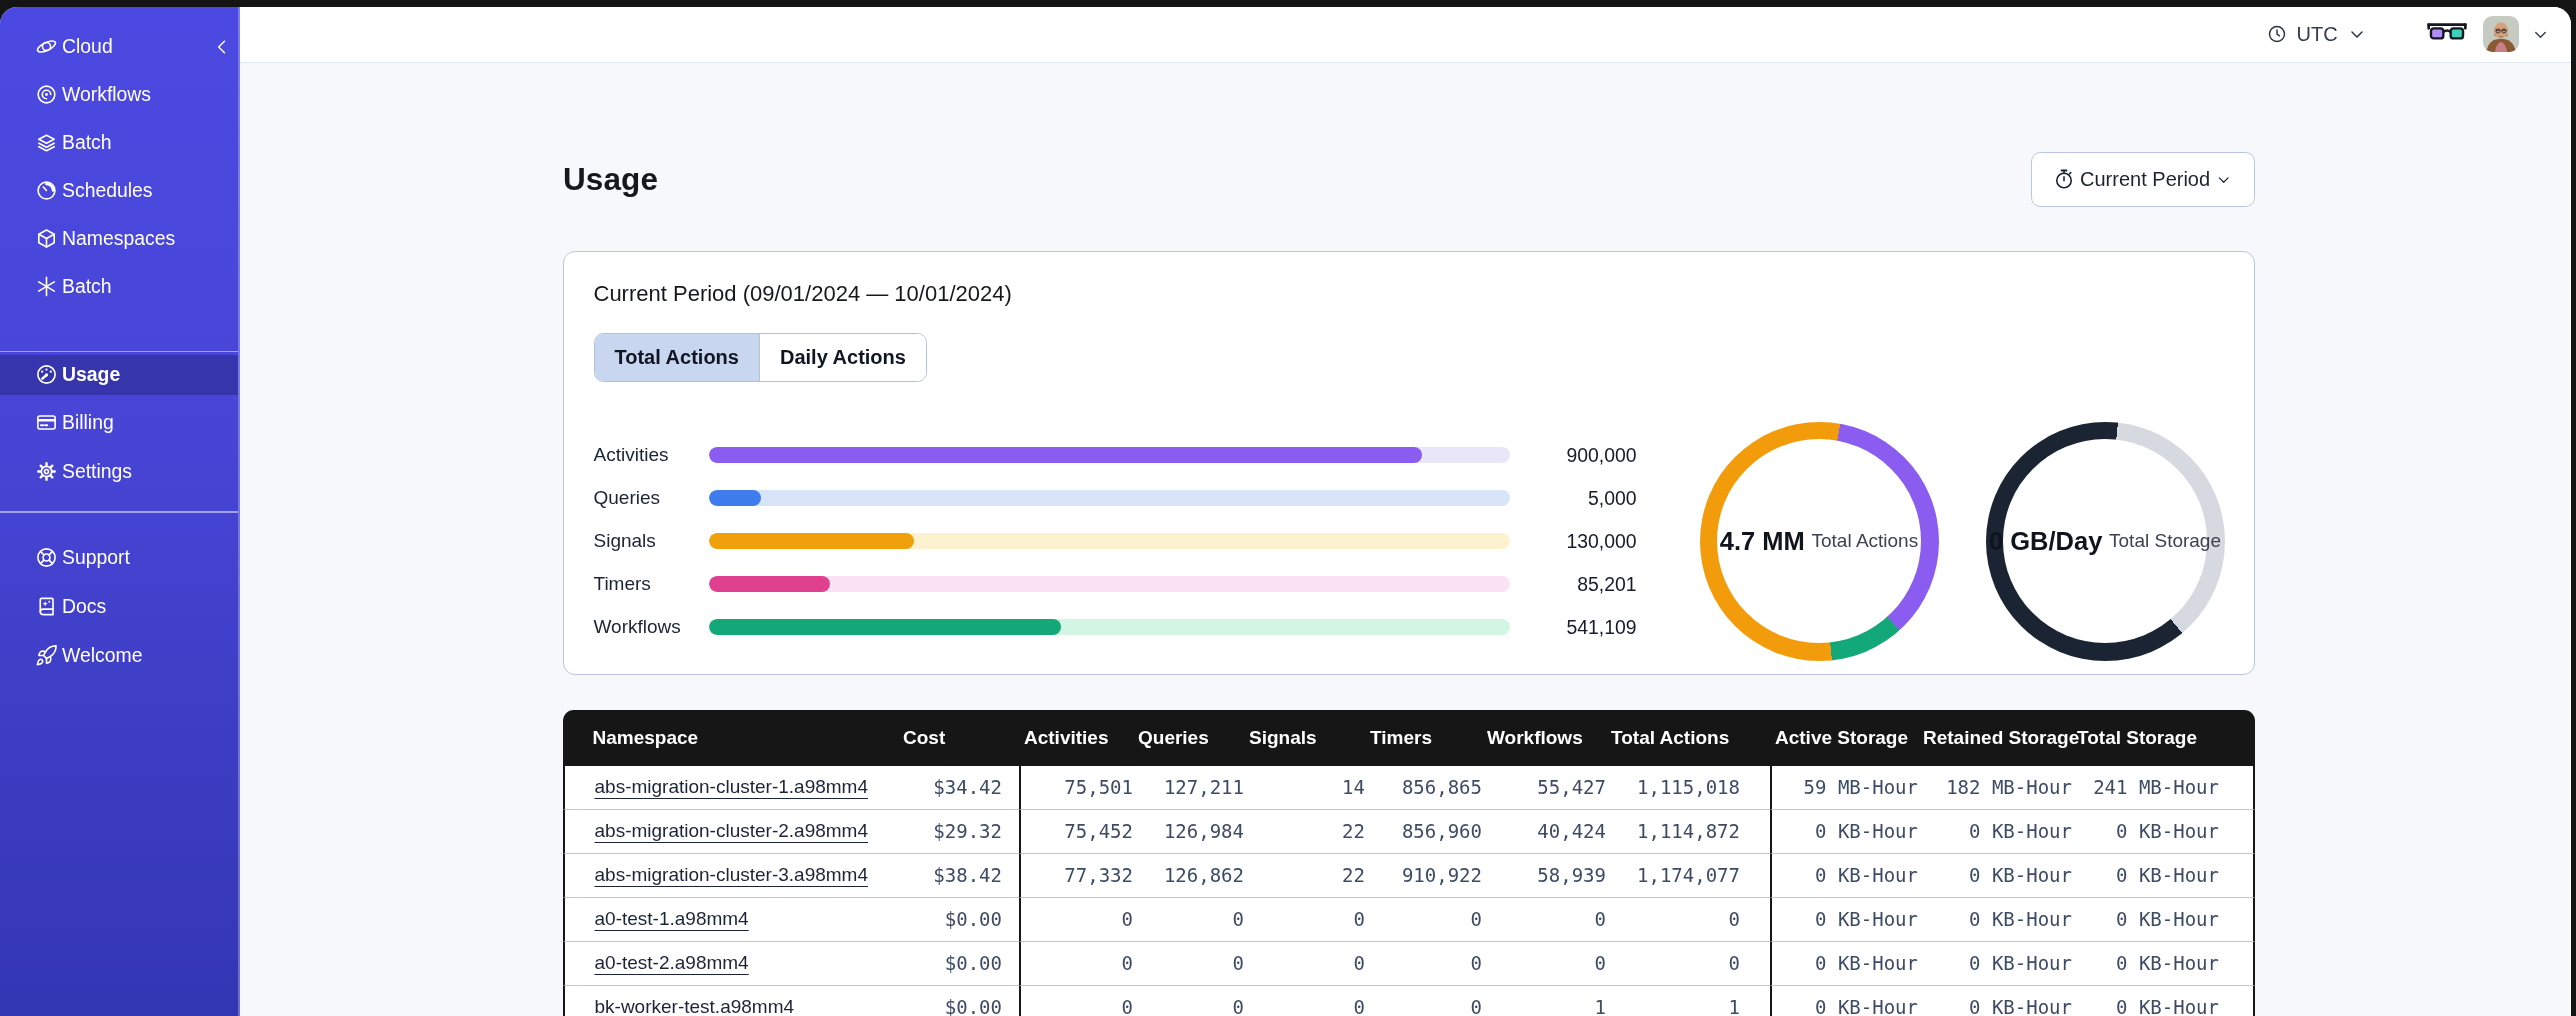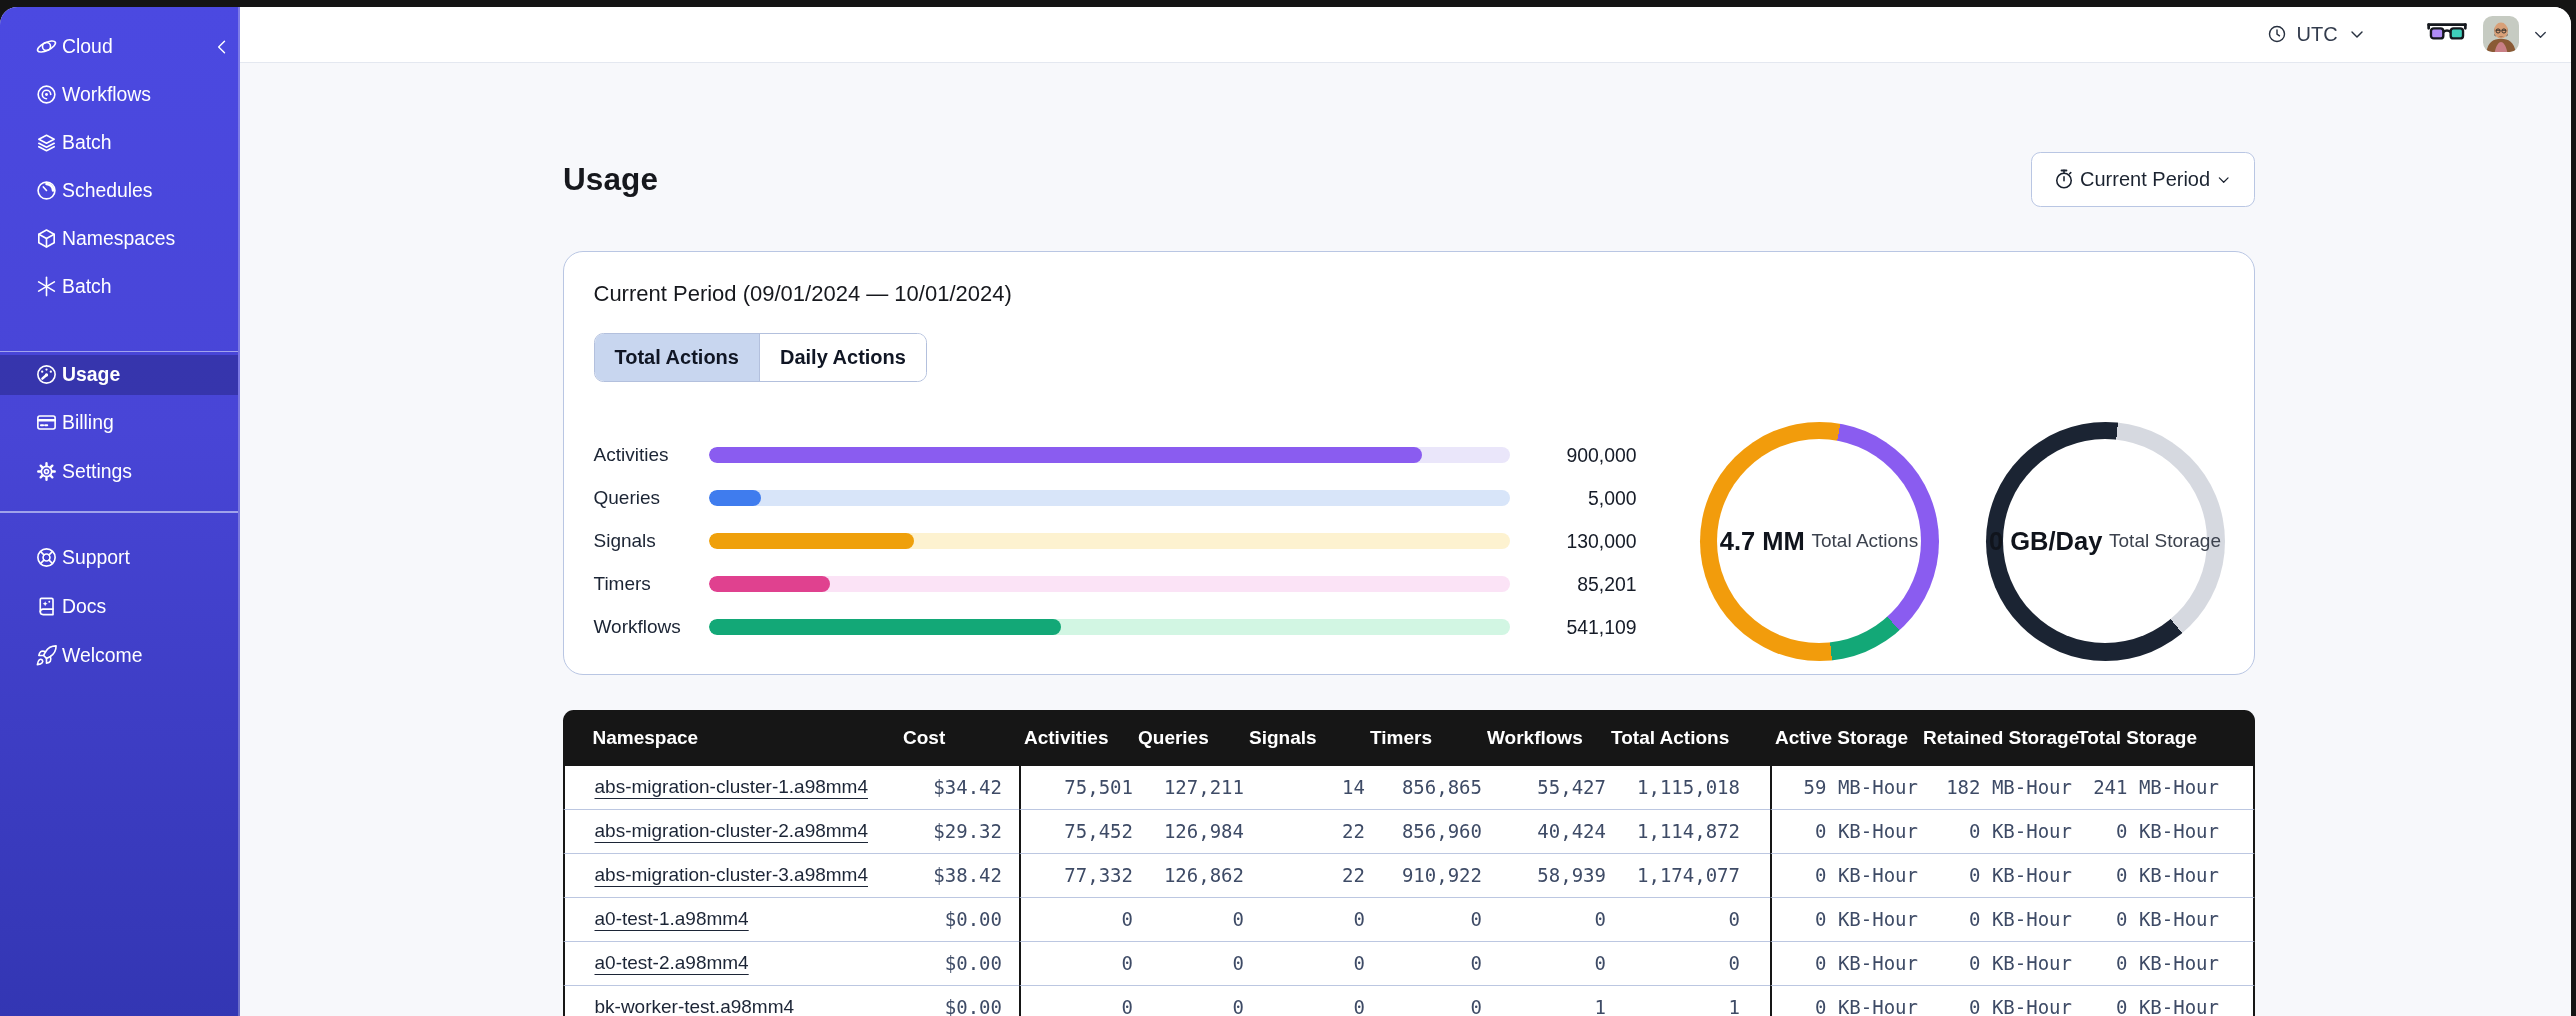--- a/index.html
+++ b/index.html
@@ -45,21 +45,21 @@
   .content{flex:1;background:#f7f8fb;padding:89px 0 0 323px;box-sizing:border-box;overflow:hidden;}
   .page-head{width:1692px;display:flex;align-items:center;justify-content:space-between;height:55px;}
   h1.page-title{margin:0;font-size:31.5px;font-weight:600;color:#16181d;letter-spacing:0.1px;}
   .period-btn{height:55px;box-sizing:border-box;padding:0 21.5px;border:1.7px solid #b9c6e3;border-radius:9.4px;
     background:#fff;display:flex;align-items:center;gap:5px;font-size:20px;font-weight:500;color:#1b2330;cursor:pointer;}
   .period-btn .icon{width:22px;height:22px;color:#1b2330;}
   .period-btn .chev{width:17.4px;height:17.4px;}
 
   
   .card{width:1692px;height:424px;box-sizing:border-box;margin-top:44px;background:#fff;
-    border:1.7px solid #b9c6e3;border-radius:20px;padding:29.5px;}
+    border:1.7px solid #b9c6e3;border-radius:12px;padding:29.5px;}
   .card-title{font-size:22px;font-weight:500;color:#16181d;}
   .tabs{margin-top:25.5px;display:inline-flex;border:1.7px solid #b3c0dd;border-radius:9.4px;overflow:hidden;background:#fff;}
   .tab{height:47px;box-sizing:border-box;padding:0 20px;display:flex;align-items:center;
     font-size:20px;font-weight:600;color:#101624;background:#fff;cursor:pointer;}
   .tab.active{background:#c8d6ef;}
   .tab + .tab{border-left:1.7px solid #b3c0dd;}
 
   .chart-flex{display:flex;align-items:center;margin-top:40px;}
   .bars{flex:1;min-width:0;}
   .bar-row{display:flex;align-items:center;height:43px;}

